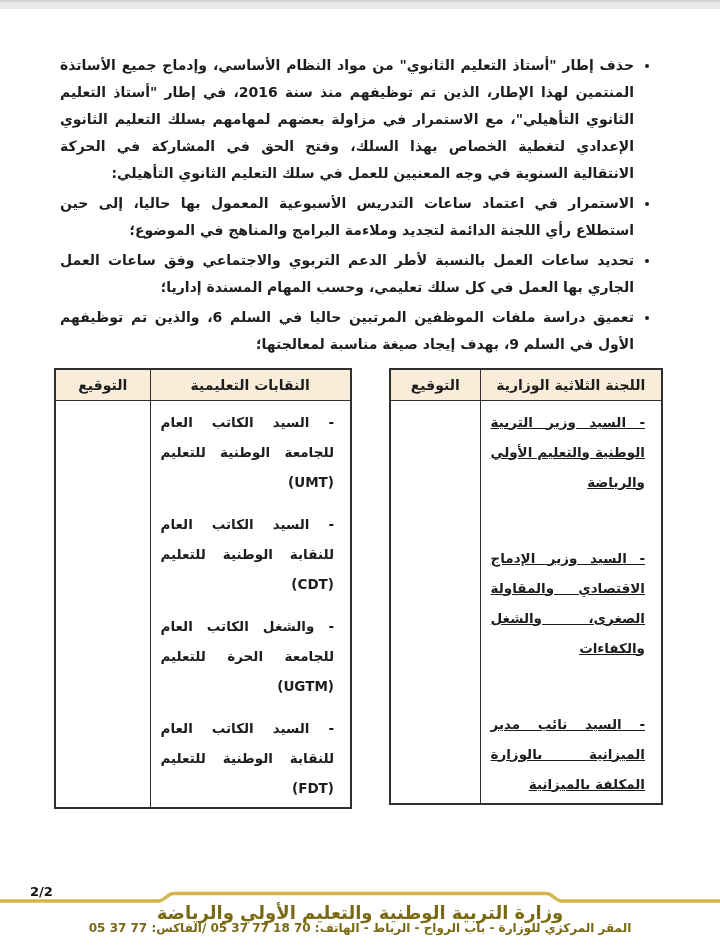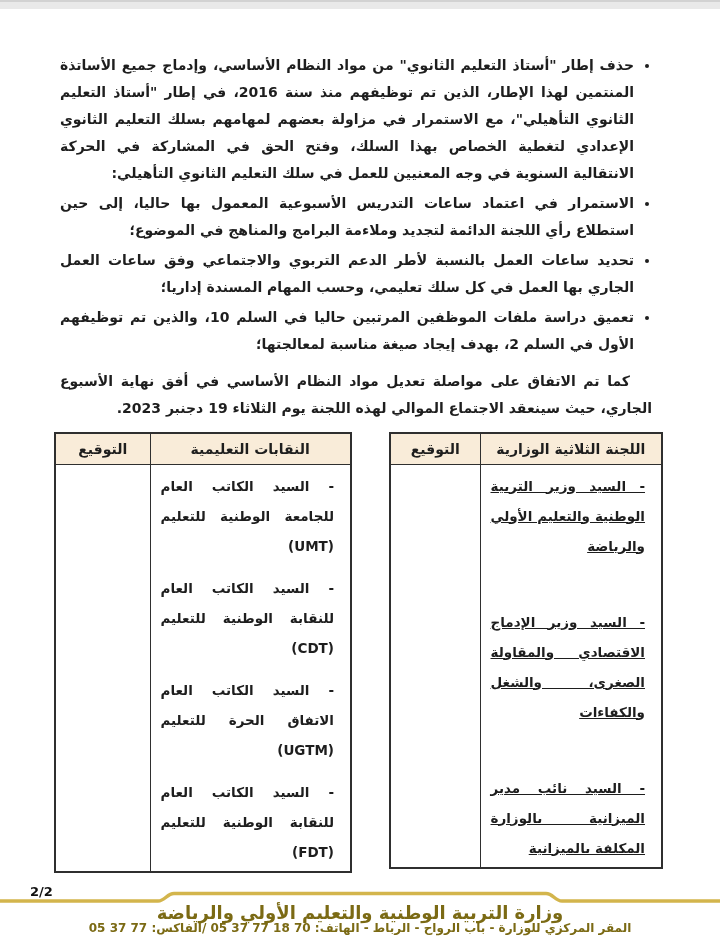--- a/index.html
+++ b/index.html
@@ -71,24 +71,23 @@
 
 <div class="page">
   <div class="scan-strip"></div>
 
   <div class="content">
 
     <ul class="bullets">
       <li>حذف إطار "أستاذ التعليم الثانوي" من مواد النظام الأساسي، وإدماج جميع الأساتذة المنتمين لهذا الإطار، الذين تم توظيفهم منذ سنة 2016، في إطار "أستاذ التعليم الثانوي التأهيلي"، مع الاستمرار في مزاولة بعضهم لمهامهم بسلك التعليم الثانوي الإعدادي لتغطية الخصاص بهذا السلك، وفتح الحق في المشاركة في الحركة الانتقالية السنوية في وجه المعنيين للعمل في سلك التعليم الثانوي التأهيلي:</li>
       <li>الاستمرار في اعتماد ساعات التدريس الأسبوعية المعمول بها حاليا، إلى حين استطلاع رأي اللجنة الدائمة لتجديد وملاءمة البرامج والمناهج في الموضوع؛</li>
       <li>تحديد ساعات العمل بالنسبة لأطر الدعم التربوي والاجتماعي وفق ساعات العمل الجاري بها العمل في كل سلك تعليمي، وحسب المهام المسندة إداريا؛</li>
-      <li>تعميق دراسة ملفات الموظفين المرتبين حاليا في السلم 10، والذين تم توظيفهم الأول في السلم 2، بهدف إيجاد صيغة مناسبة لمعالجتها؛</li>
+      <li>تعميق دراسة ملفات الموظفين المرتبين حاليا في السلم 6، والذين تم توظيفهم الأول في السلم 9، بهدف إيجاد صيغة مناسبة لمعالجتها؛</li>
     </ul>
 
-    <p class="closing">كما تم الاتفاق على مواصلة تعديل مواد النظام الأساسي في أفق نهاية الأسبوع الجاري، حيث سينعقد الاجتماع الموالي لهذه اللجنة يوم الثلاثاء 19 دجنبر 2023.</p>
 
 
     <div class="tables-row">
 
       <table class="sig ministry-table">
         <colgroup>
             <col style="width:182px">
             <col style="width:90px">
           </colgroup>
         <thead>
@@ -118,21 +117,21 @@
           <tr>
             <th>النقابات التعليمية</th>
             <th>التوقيع</th>
           </tr>
         </thead>
         <tbody>
           <tr>
             <td class="names-cell">
               <div class="item">- السيد الكاتب العام للجامعة الوطنية للتعليم (UMT)</div>
               <div class="item">- السيد الكاتب العام للنقابة الوطنية للتعليم (CDT)</div>
-              <div class="item">- السيد الكاتب العام الاتفاق الحرة للتعليم (UGTM)</div>
+              <div class="item">- والشغل الكاتب العام للجامعة الحرة للتعليم (UGTM)</div>
               <div class="item">- السيد الكاتب العام للنقابة الوطنية للتعليم (FDT)</div>
             </td>
             <td></td>
           </tr>
         </tbody>
       </table>
 
     </div>
 
   </div>

